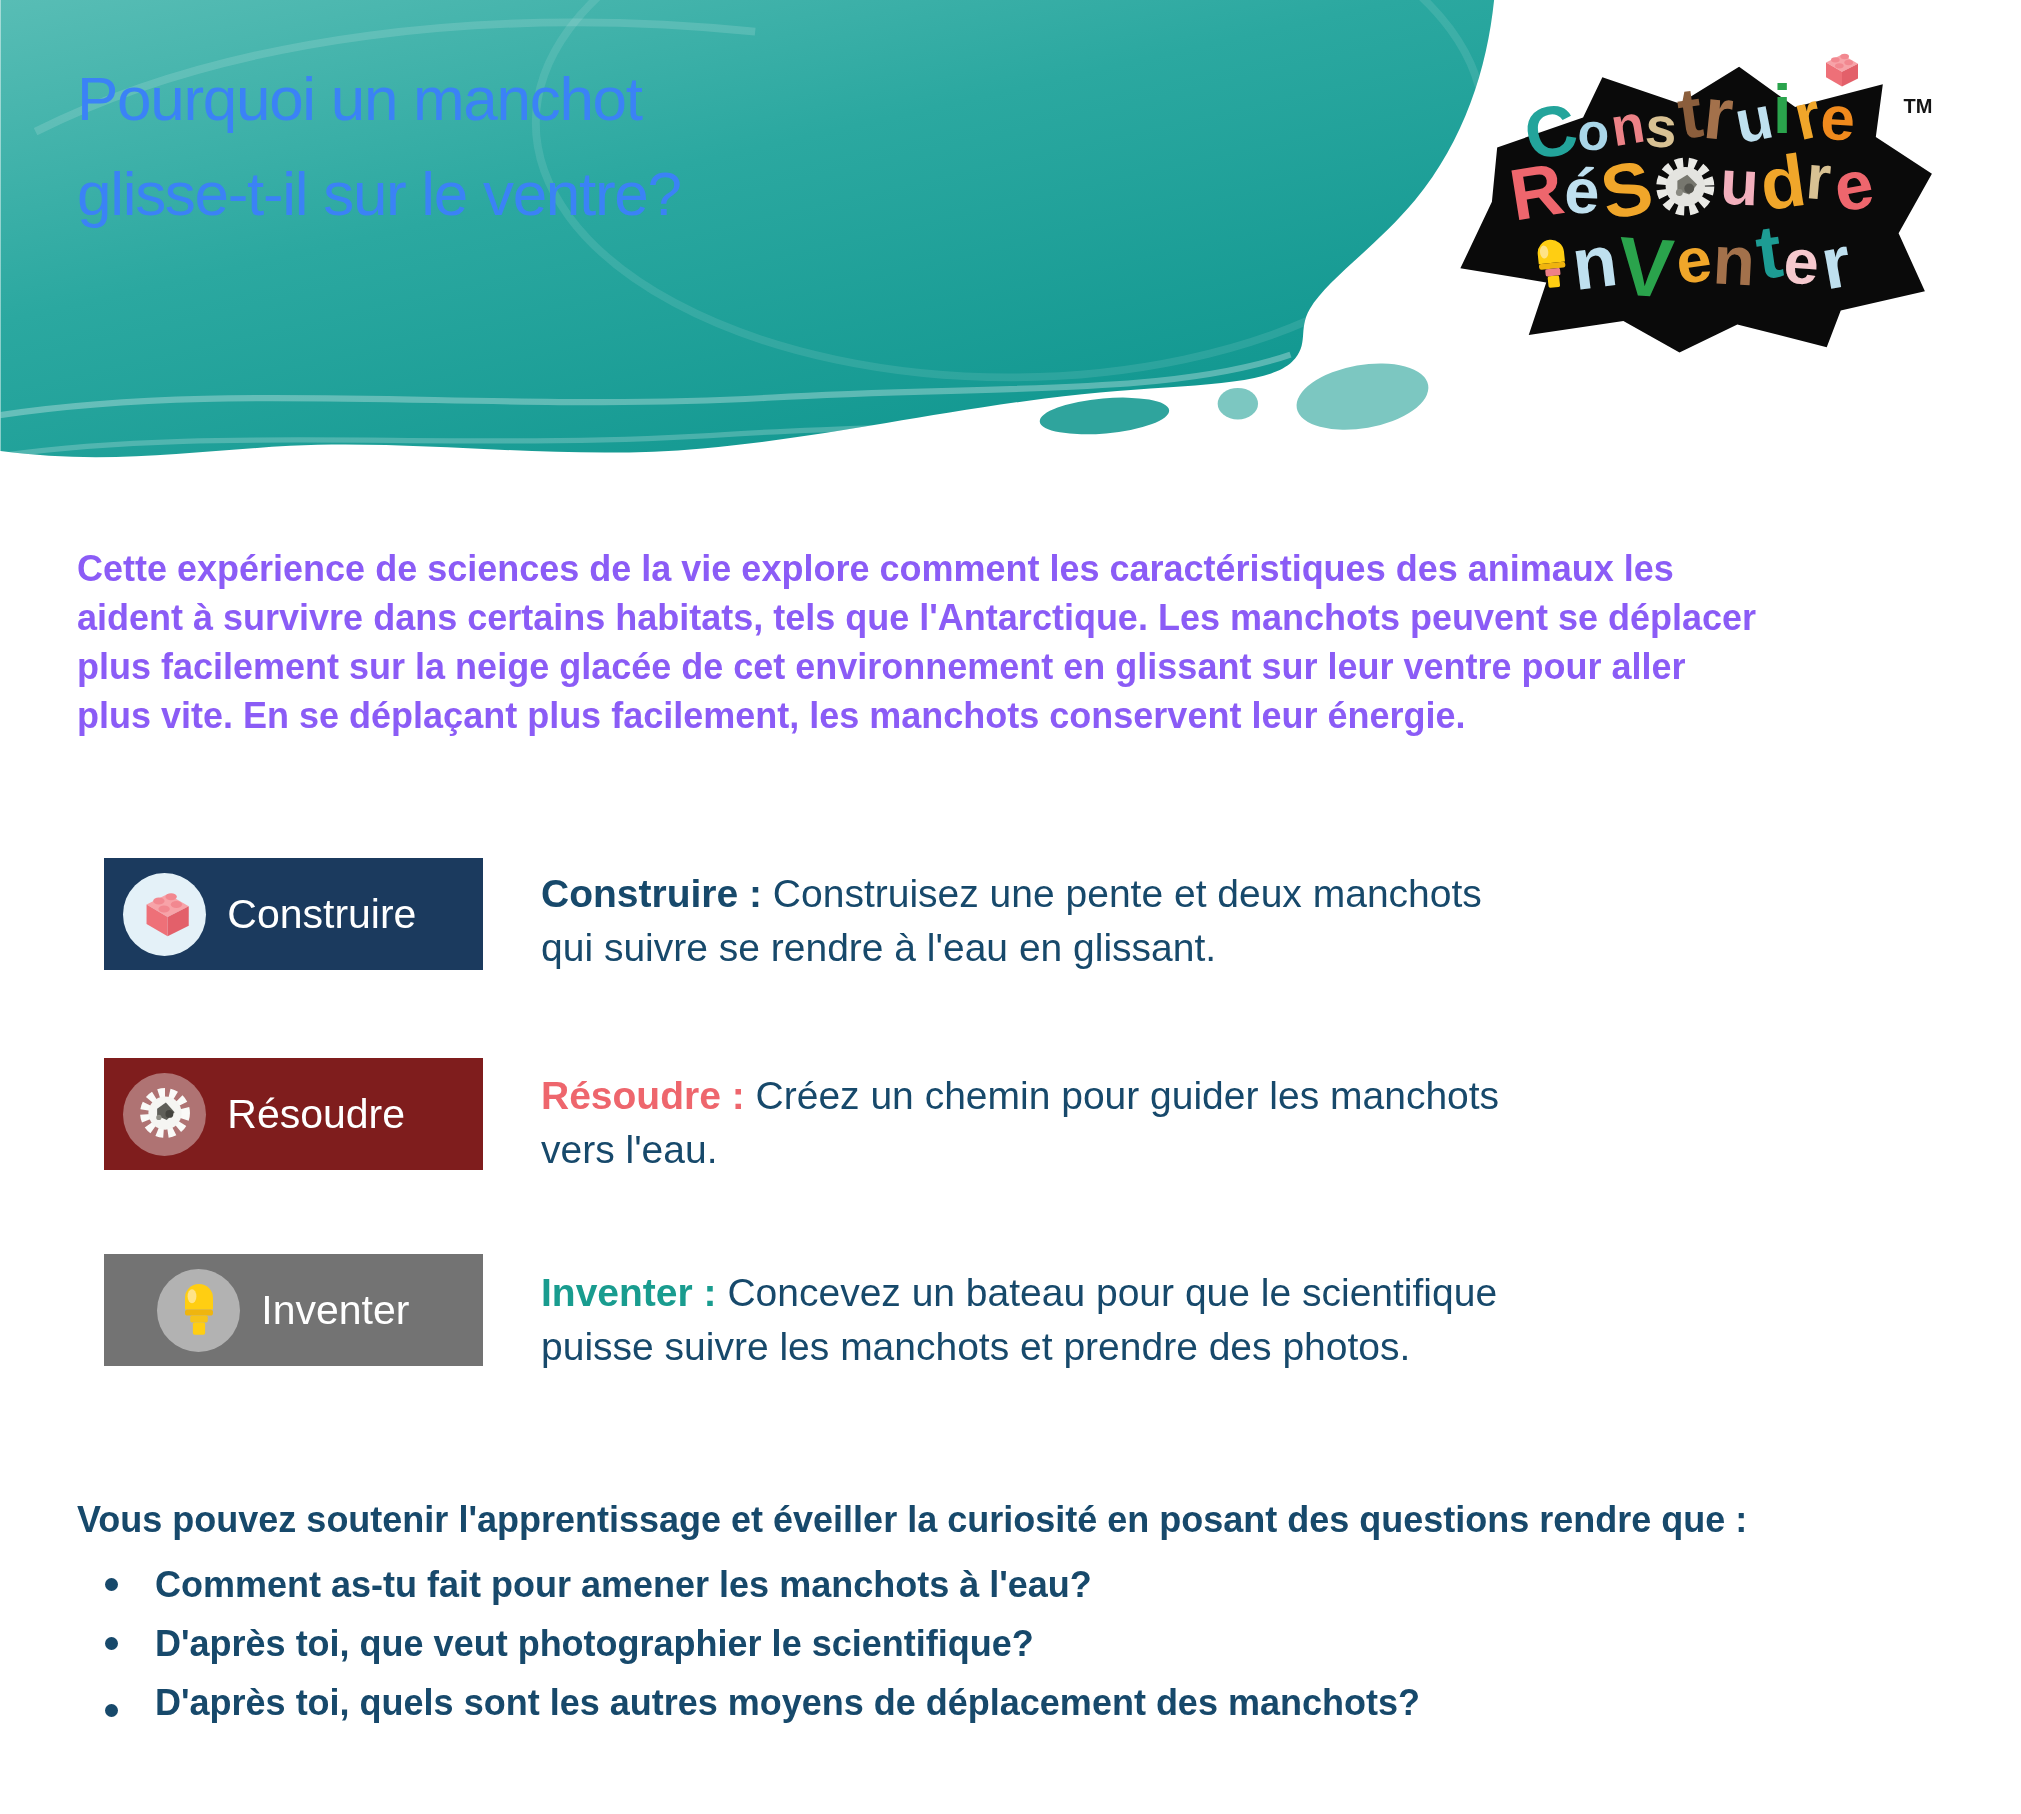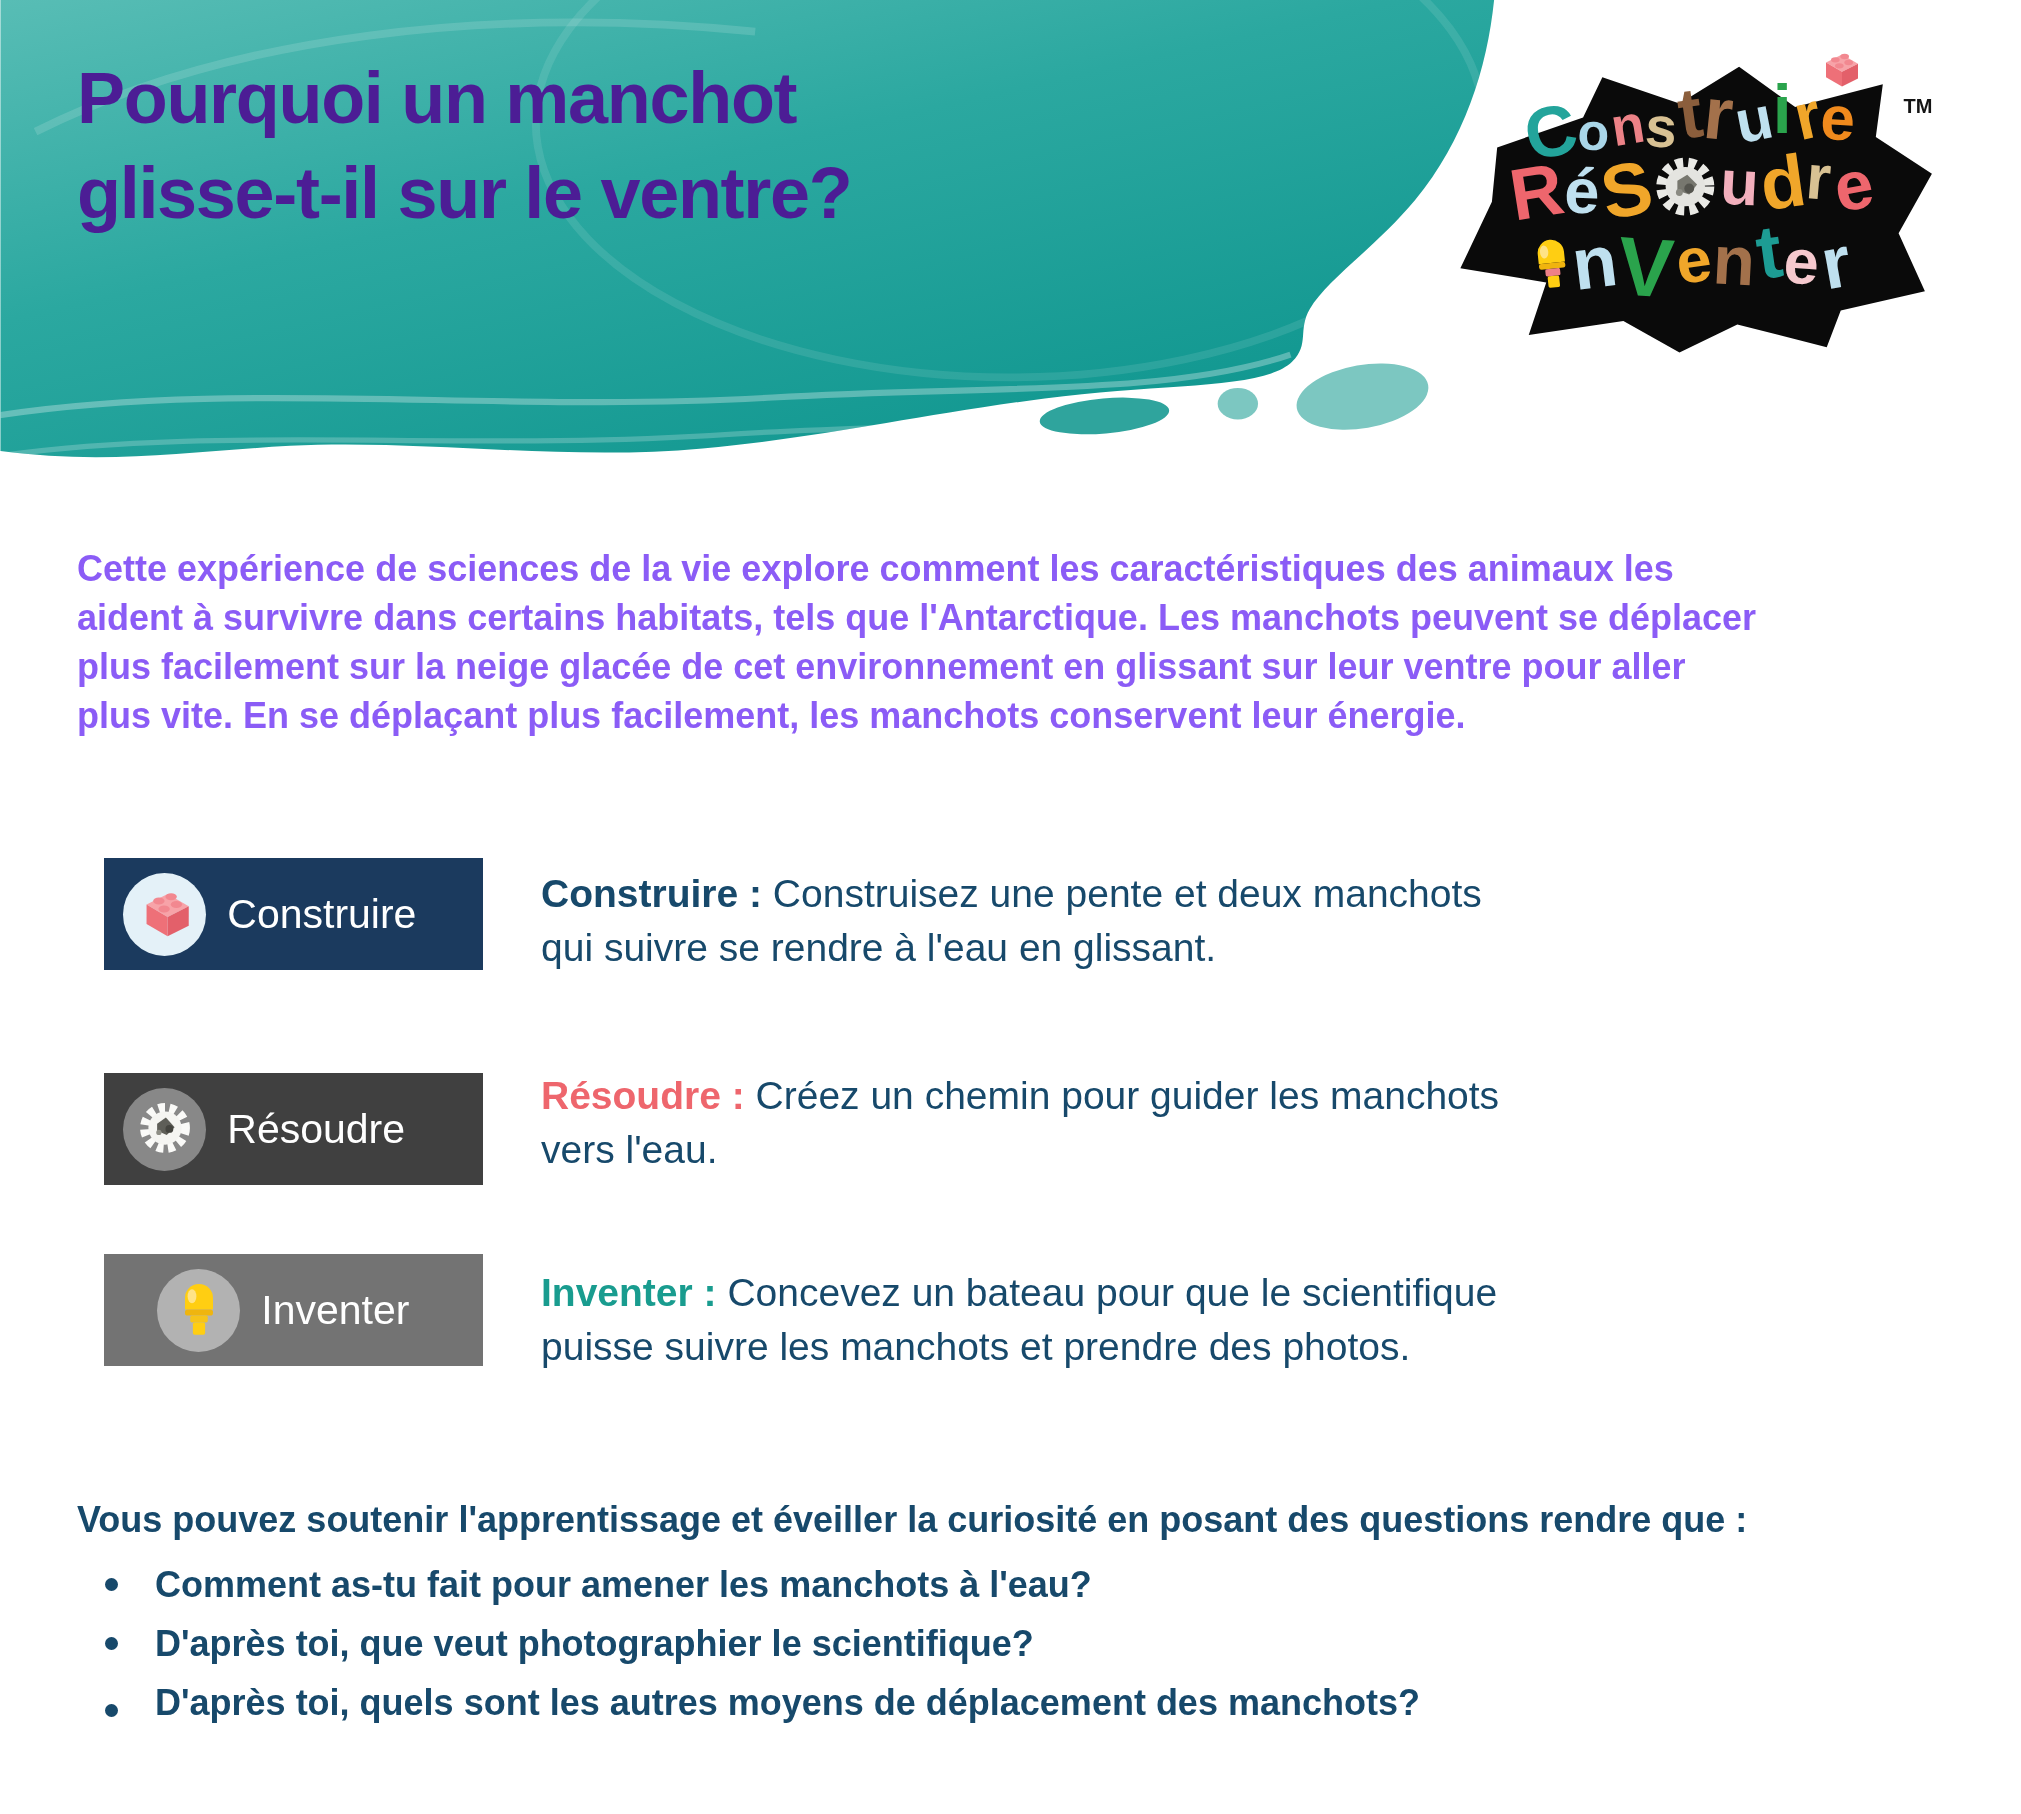--- a/index.html
+++ b/index.html
@@ -3,22 +3,22 @@
 <meta charset="utf-8">
 <style>
   * { margin:0; padding:0; box-sizing:border-box; }
   body { background:#ffffff; }
   .page {
     position:relative; width:2022px; height:1814px; background:#ffffff;
     font-family:"Liberation Sans","DejaVu Sans",sans-serif; overflow:hidden;
   }
   .header-svg { position:absolute; top:0; left:0; }
   .title {
-    position:absolute; left:77px; top:51px; color:#4c1d95;
-    font-weight:700; font-size:72px; line-height:95px; letter-spacing:-1.3px;
+    position:absolute; left:77px; top:51px; color:#3b82f6;
+    font-weight:400; font-size:62px; line-height:95px; letter-spacing:-1.3px;
   }
   
   .logo { position:absolute; left:1444px; top:58px; width:492px; height:298px; }
   .logo-blob { position:absolute; left:0; top:0; }
   .logo-words { position:absolute; left:0; top:23px; width:100%;
     display:flex; flex-direction:column; align-items:center; }
   .logo-word { display:flex; align-items:baseline; justify-content:center; }
   .logo-letter { display:inline-block; font-weight:700; line-height:1; margin:0 0.9px; }
   .logo-ic { display:inline-block; margin:0 1.8px; }
   .logo-tm { position:absolute; right:3.5px; top:37px; font-size:20px; font-weight:700; color:#141414; }
@@ -174,21 +174,21 @@
         </svg>
       </span>
     </span>
     <span class="label">Construire</span>
   </div>
   <div class="desc desc-1">
     <div><span class="lead" style="color: rgb(23, 73, 107);">Construire :</span> <span>Construisez une pente et deux manchots</span></div>
     <div>qui suivre se rendre à l'eau en glissant.</div>
   </div>
 
-  <div class="badge badge-2" style="background: #404040; margin-top: 15px;">
+  <div class="badge badge-2" style="background: #7f1d1d;">
     <span class="circ">
       <span>
         <svg width="56" height="56" viewBox="0 0 64 64">
           <circle cx="32" cy="32" r="22" fill="none" stroke="#FAFAF8" stroke-width="13" stroke-dasharray="7 5"></circle>
           <circle cx="32" cy="32" r="19" fill="#F5F5F2"></circle>
           <path d="M23 27 L33 20 L43 31 L34 40 L23 35 Z" fill="#5E5E58"></path>
           <circle cx="37" cy="33" r="4.5" fill="#44443F"></circle>
           <circle cx="25" cy="37" r="3" fill="#8E8E86"></circle>
         </svg>
       </span>

